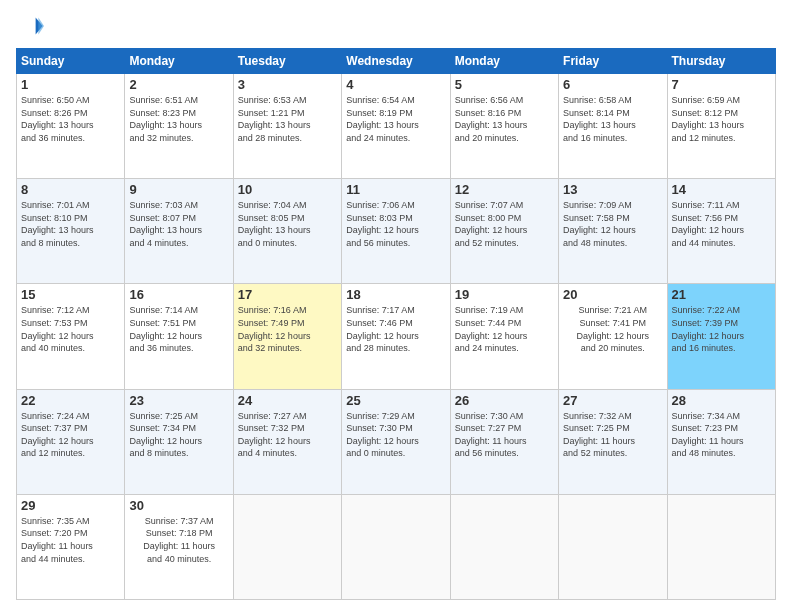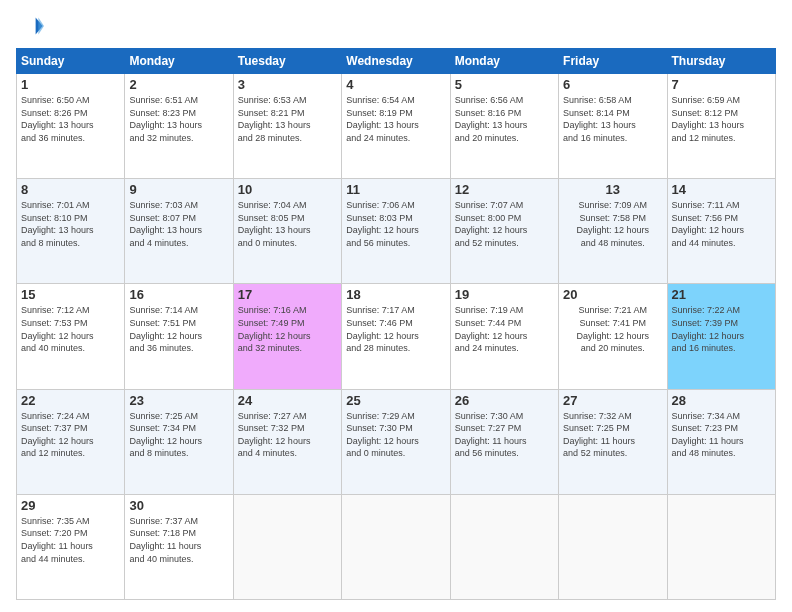--- a/index.html
+++ b/index.html
@@ -150,21 +150,21 @@
           <td style="background: rgb(255, 255, 255);">
             <span class="day-num">2</span>
             <div class="day-info" style="white-space: pre-line;">Sunrise: 6:51 AM
 Sunset: 8:23 PM
 Daylight: 13 hours
 and 32 minutes.</div>
           </td>
           <td style="background: rgb(255, 255, 255);">
             <span class="day-num">3</span>
             <div class="day-info" style="white-space: pre-line;">Sunrise: 6:53 AM
-Sunset: 8:21 PM
+Sunset: 1:21 PM
 Daylight: 13 hours
 and 28 minutes.</div>
           </td>
           <td style="background: rgb(255, 255, 255);">
             <span class="day-num">4</span>
             <div class="day-info" style="white-space: pre-line;">Sunrise: 6:54 AM
 Sunset: 8:19 PM
 Daylight: 13 hours
 and 24 minutes.</div>
           </td>
@@ -219,21 +219,21 @@
 Daylight: 12 hours
 and 56 minutes.</div>
           </td>
           <td style="background: rgb(240, 245, 251);">
             <span class="day-num">12</span>
             <div class="day-info" style="white-space: pre-line;">Sunrise: 7:07 AM
 Sunset: 8:00 PM
 Daylight: 12 hours
 and 52 minutes.</div>
           </td>
-          <td style="background: rgb(240, 245, 251); text-align: center;">
+          <td style="background: rgb(240, 245, 251);">
             <span class="day-num">13</span>
             <div class="day-info" style="white-space: pre-line;">Sunrise: 7:09 AM
 Sunset: 7:58 PM
 Daylight: 12 hours
 and 48 minutes.</div>
           </td>
           <td style="background: rgb(240, 245, 251);">
             <span class="day-num">14</span>
             <div class="day-info" style="white-space: pre-line;">Sunrise: 7:11 AM
 Sunset: 7:56 PM
@@ -249,21 +249,21 @@
 Daylight: 12 hours
 and 40 minutes.</div>
           </td>
           <td style="background: rgb(255, 255, 255);">
             <span class="day-num">16</span>
             <div class="day-info" style="white-space: pre-line;">Sunrise: 7:14 AM
 Sunset: 7:51 PM
 Daylight: 12 hours
 and 36 minutes.</div>
           </td>
-          <td style="background: #f0abfc;">
+          <td style="background: #fef9c3;">
             <span class="day-num">17</span>
             <div class="day-info" style="white-space: pre-line;">Sunrise: 7:16 AM
 Sunset: 7:49 PM
 Daylight: 12 hours
 and 32 minutes.</div>
           </td>
           <td style="background: rgb(255, 255, 255);">
             <span class="day-num">18</span>
             <div class="day-info" style="white-space: pre-line;">Sunrise: 7:17 AM
 Sunset: 7:46 PM
@@ -346,21 +346,21 @@
         <tr>
           <td style="background: rgb(255, 255, 255);">
             <span class="day-num">29</span>
             <div class="day-info" style="white-space: pre-line;">Sunrise: 7:35 AM
 Sunset: 7:20 PM
 Daylight: 11 hours
 and 44 minutes.</div>
           </td>
           <td style="background: rgb(255, 255, 255);">
             <span class="day-num">30</span>
-            <div class="day-info" style="white-space: pre-line;">Sunrise: 7:37 AM
+            <div class="day-info" style="white-space: pre-line; text-align: center;">Sunrise: 7:37 AM
 Sunset: 7:18 PM
 Daylight: 11 hours
 and 40 minutes.</div>
           </td>
           <td class="empty-cell"></td>
           <td class="empty-cell"></td>
           <td class="empty-cell"></td>
           <td class="empty-cell"></td>
           <td class="empty-cell"></td>
         </tr>

